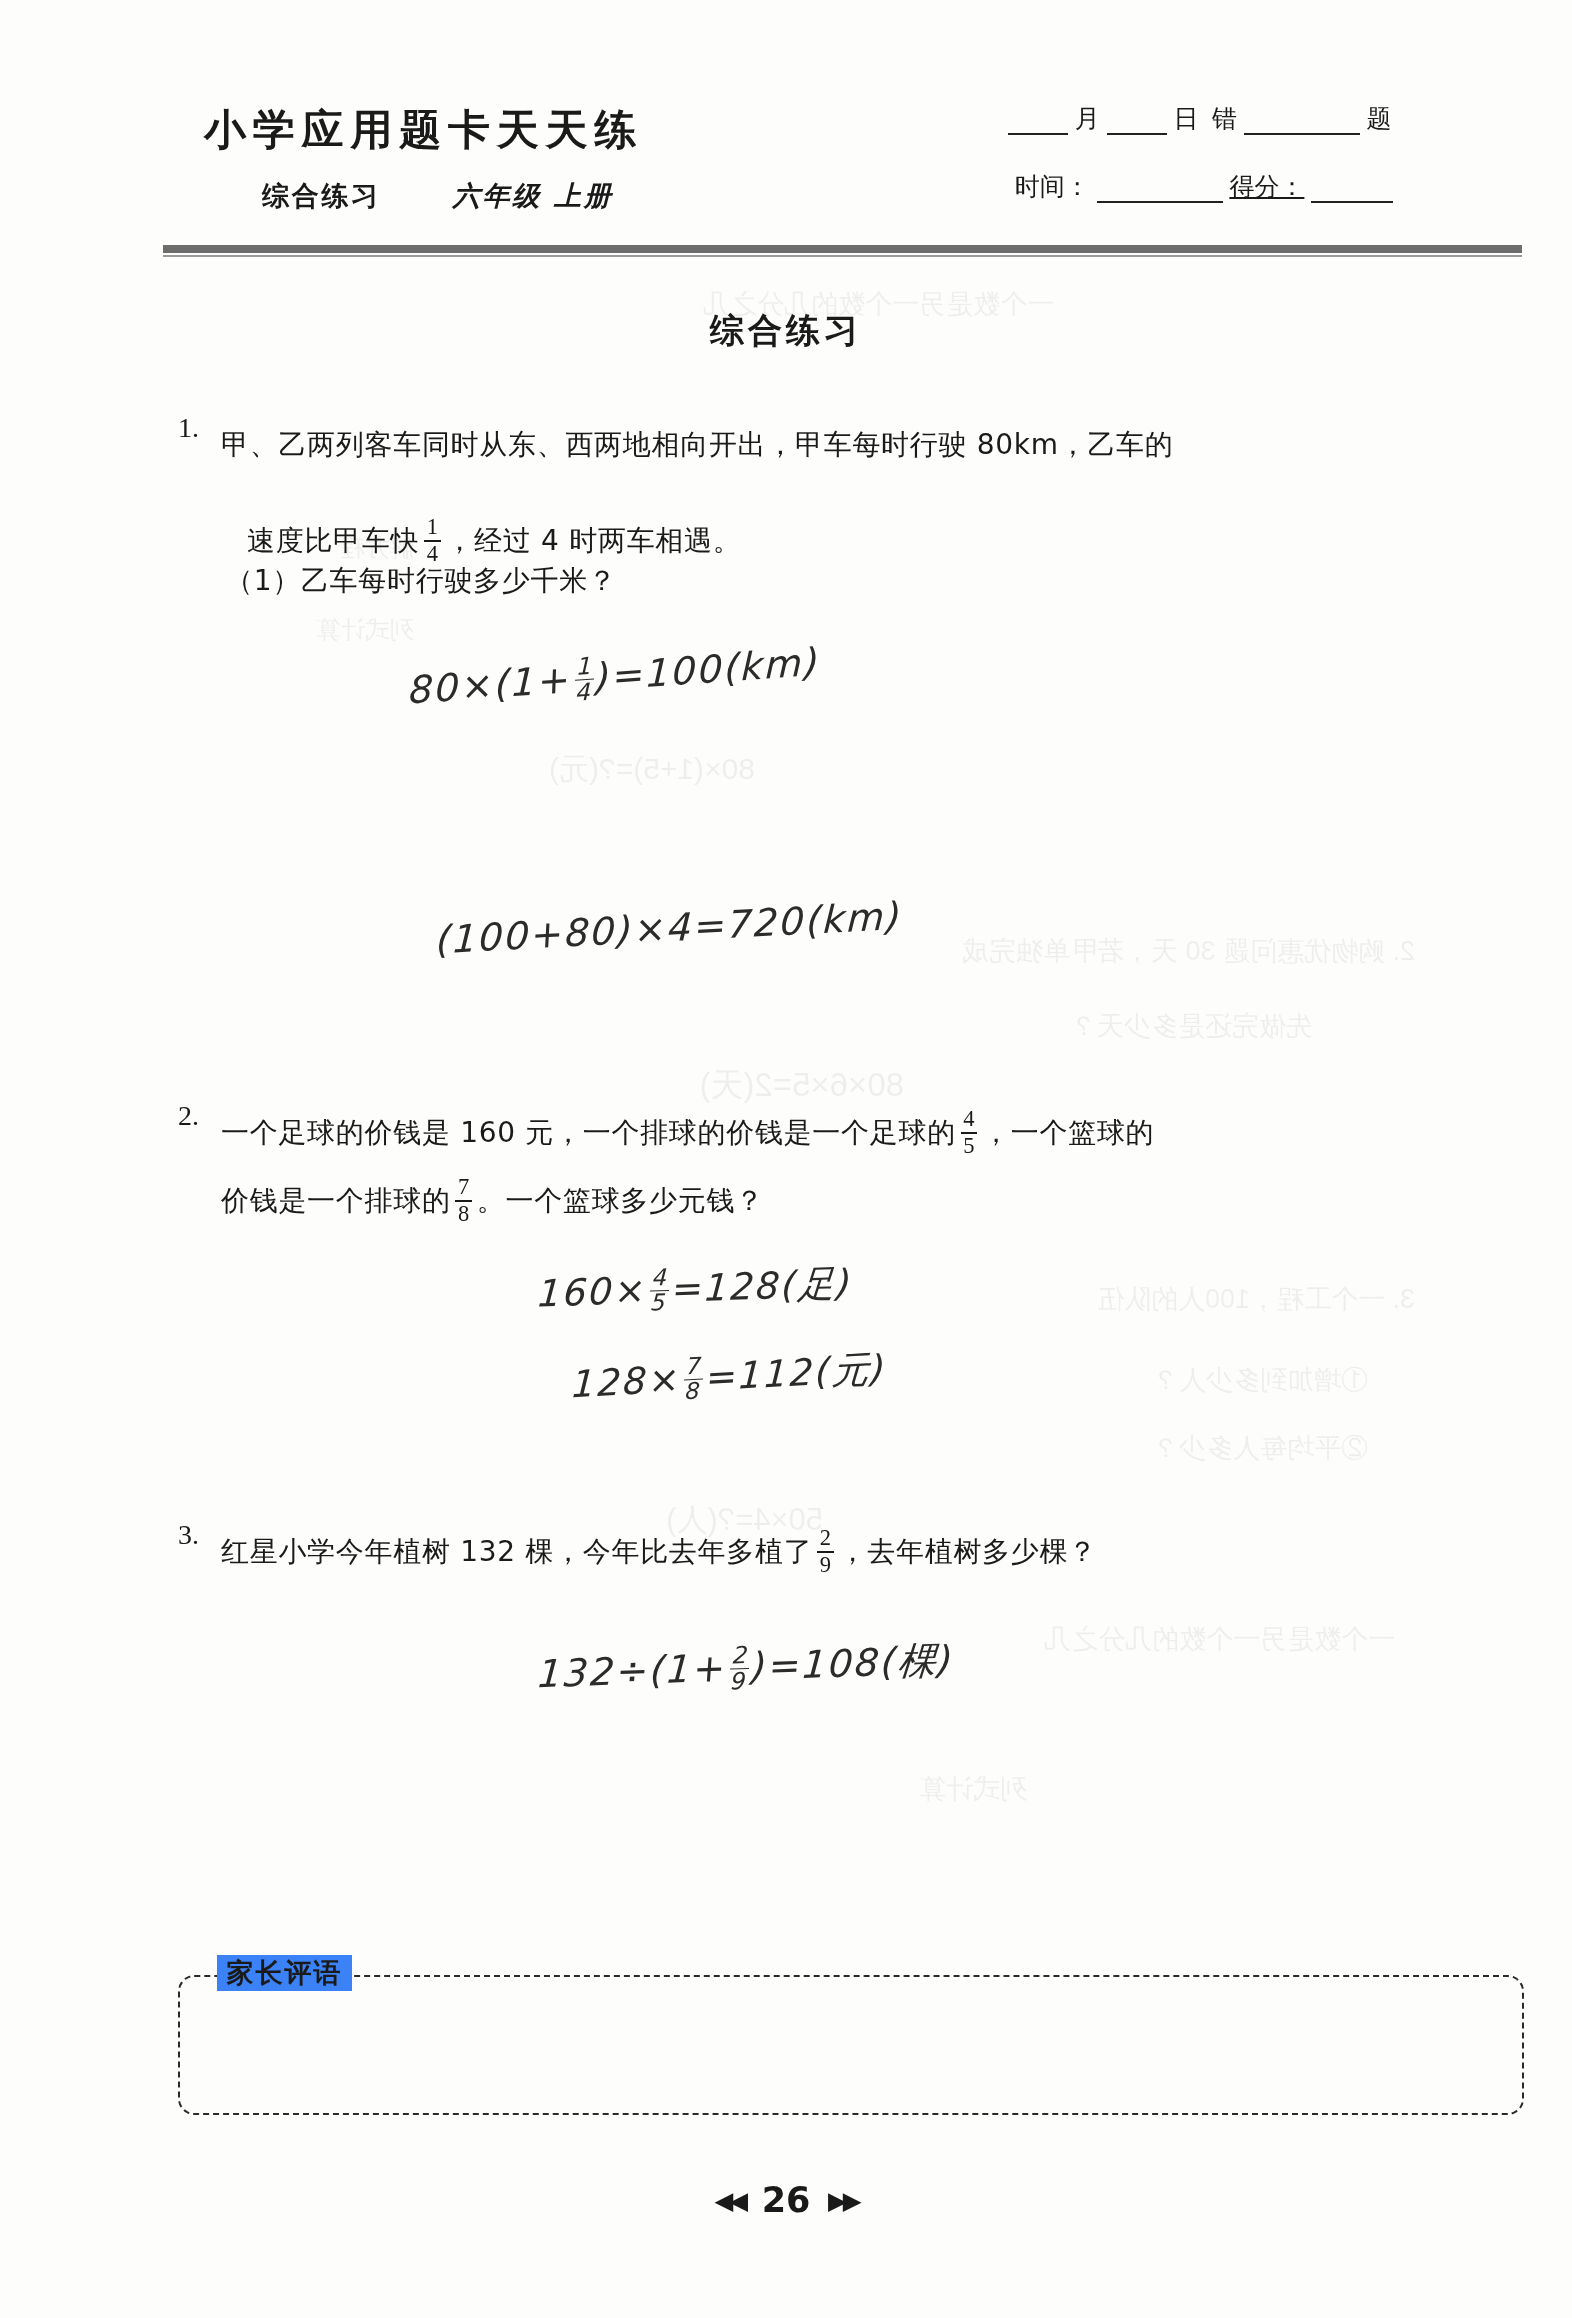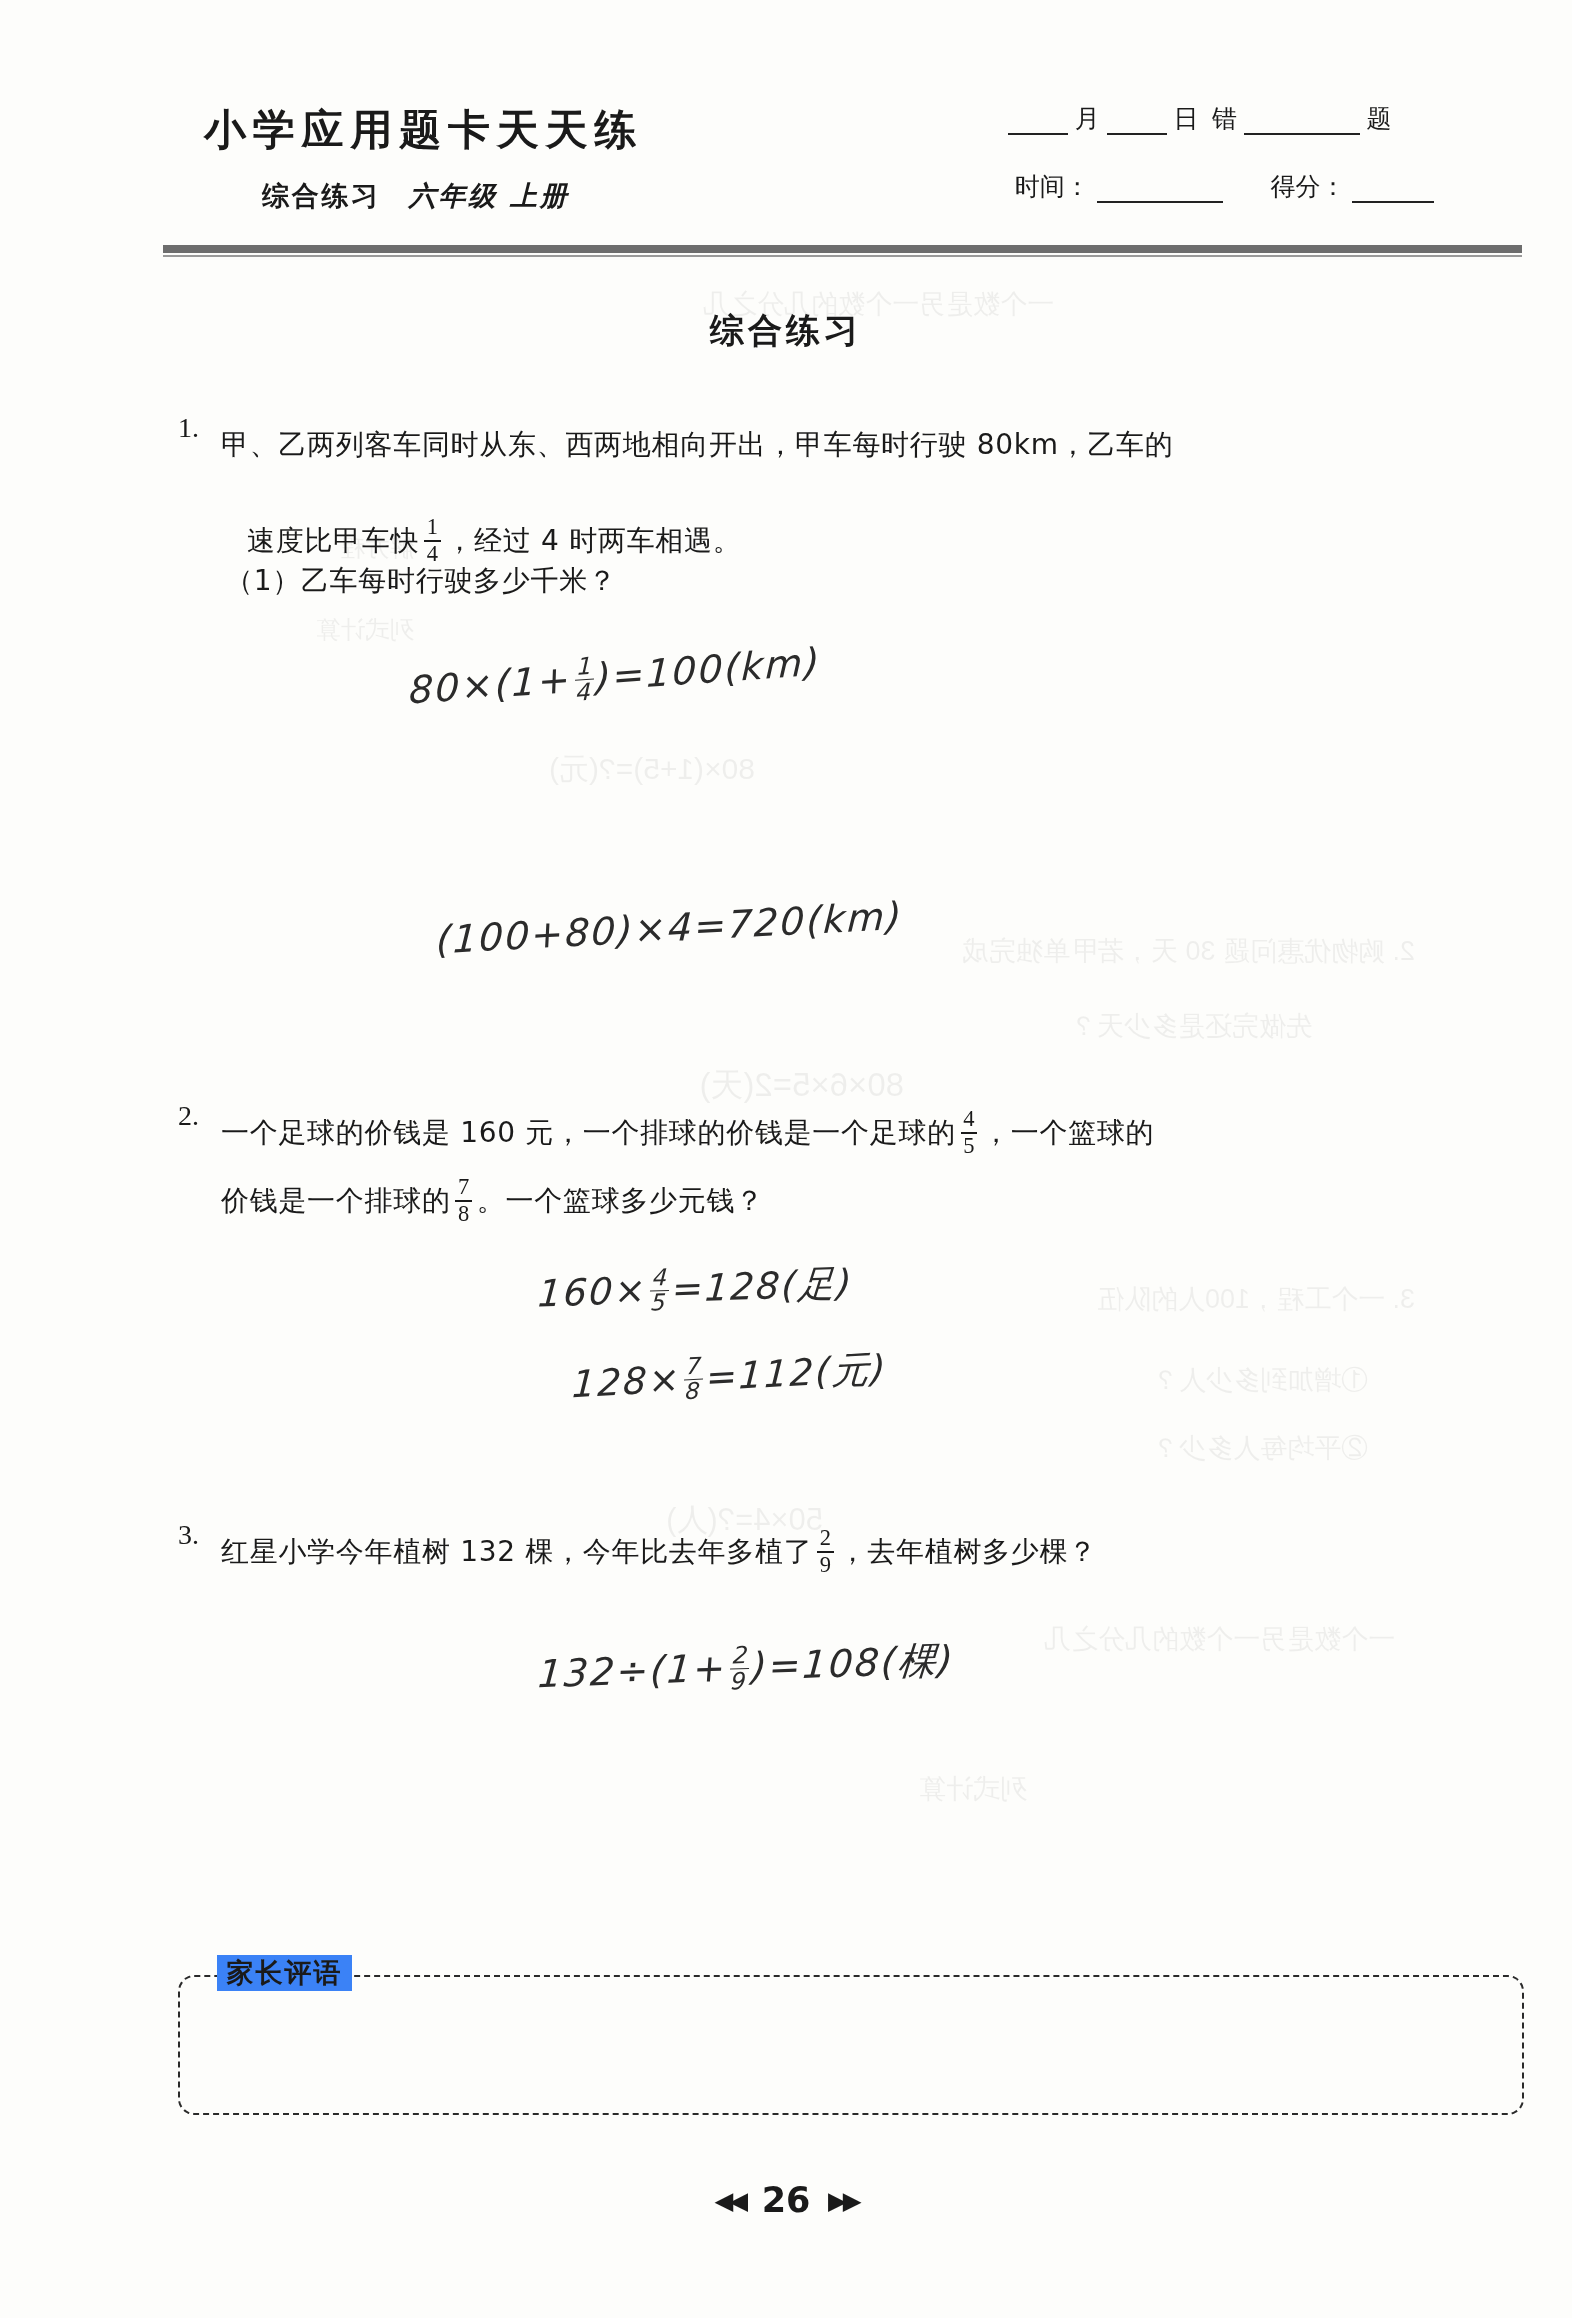--- a/index.html
+++ b/index.html
@@ -45,21 +45,21 @@
   }
   .hdr-sub {
     position: absolute;
     left: 262px; top: 178px;
     font-size: 27px;
     font-weight: bold;
     letter-spacing: 2.7px;
     font-family: "DejaVu Sans", "Liberation Sans", sans-serif;
   }
   .hdr-sub .grade {
-    margin-left: 28px;
+    margin-left: 72px;
     font-style: italic;
     font-weight: bold;
   }
   .hdr-right {
     position: absolute;
     left: 1008px; top: 102px;
     width: 538px;
     font-family: "DejaVu Sans", "Liberation Sans", sans-serif;
     font-size: 25px;
   }
@@ -245,21 +245,21 @@
       <span class="lbl">月</span>
       <span class="uline u-sm"></span>
       <span class="lbl">日</span>
       <span class="lbl">错</span>
       <span class="uline u-lg"></span>
       <span class="lbl">题</span>
     </div>
     <div class="hdr-row2">
       <span class="lbl">时间：</span>
       <span class="uline u-xl"></span>
-      <span class="lbl" style="margin-left:41px;">得分：</span>
+      <span class="lbl" style="text-decoration:underline;">得分：</span>
       <span class="uline u-md"></span>
     </div>
   </div>
 
   <div class="rule"></div>
   <div class="rule-thin"></div>
 
   <div class="doc-title">综合练习</div>
 
   <div class="qnum" style="left:178px; top:412px;">1.</div>

